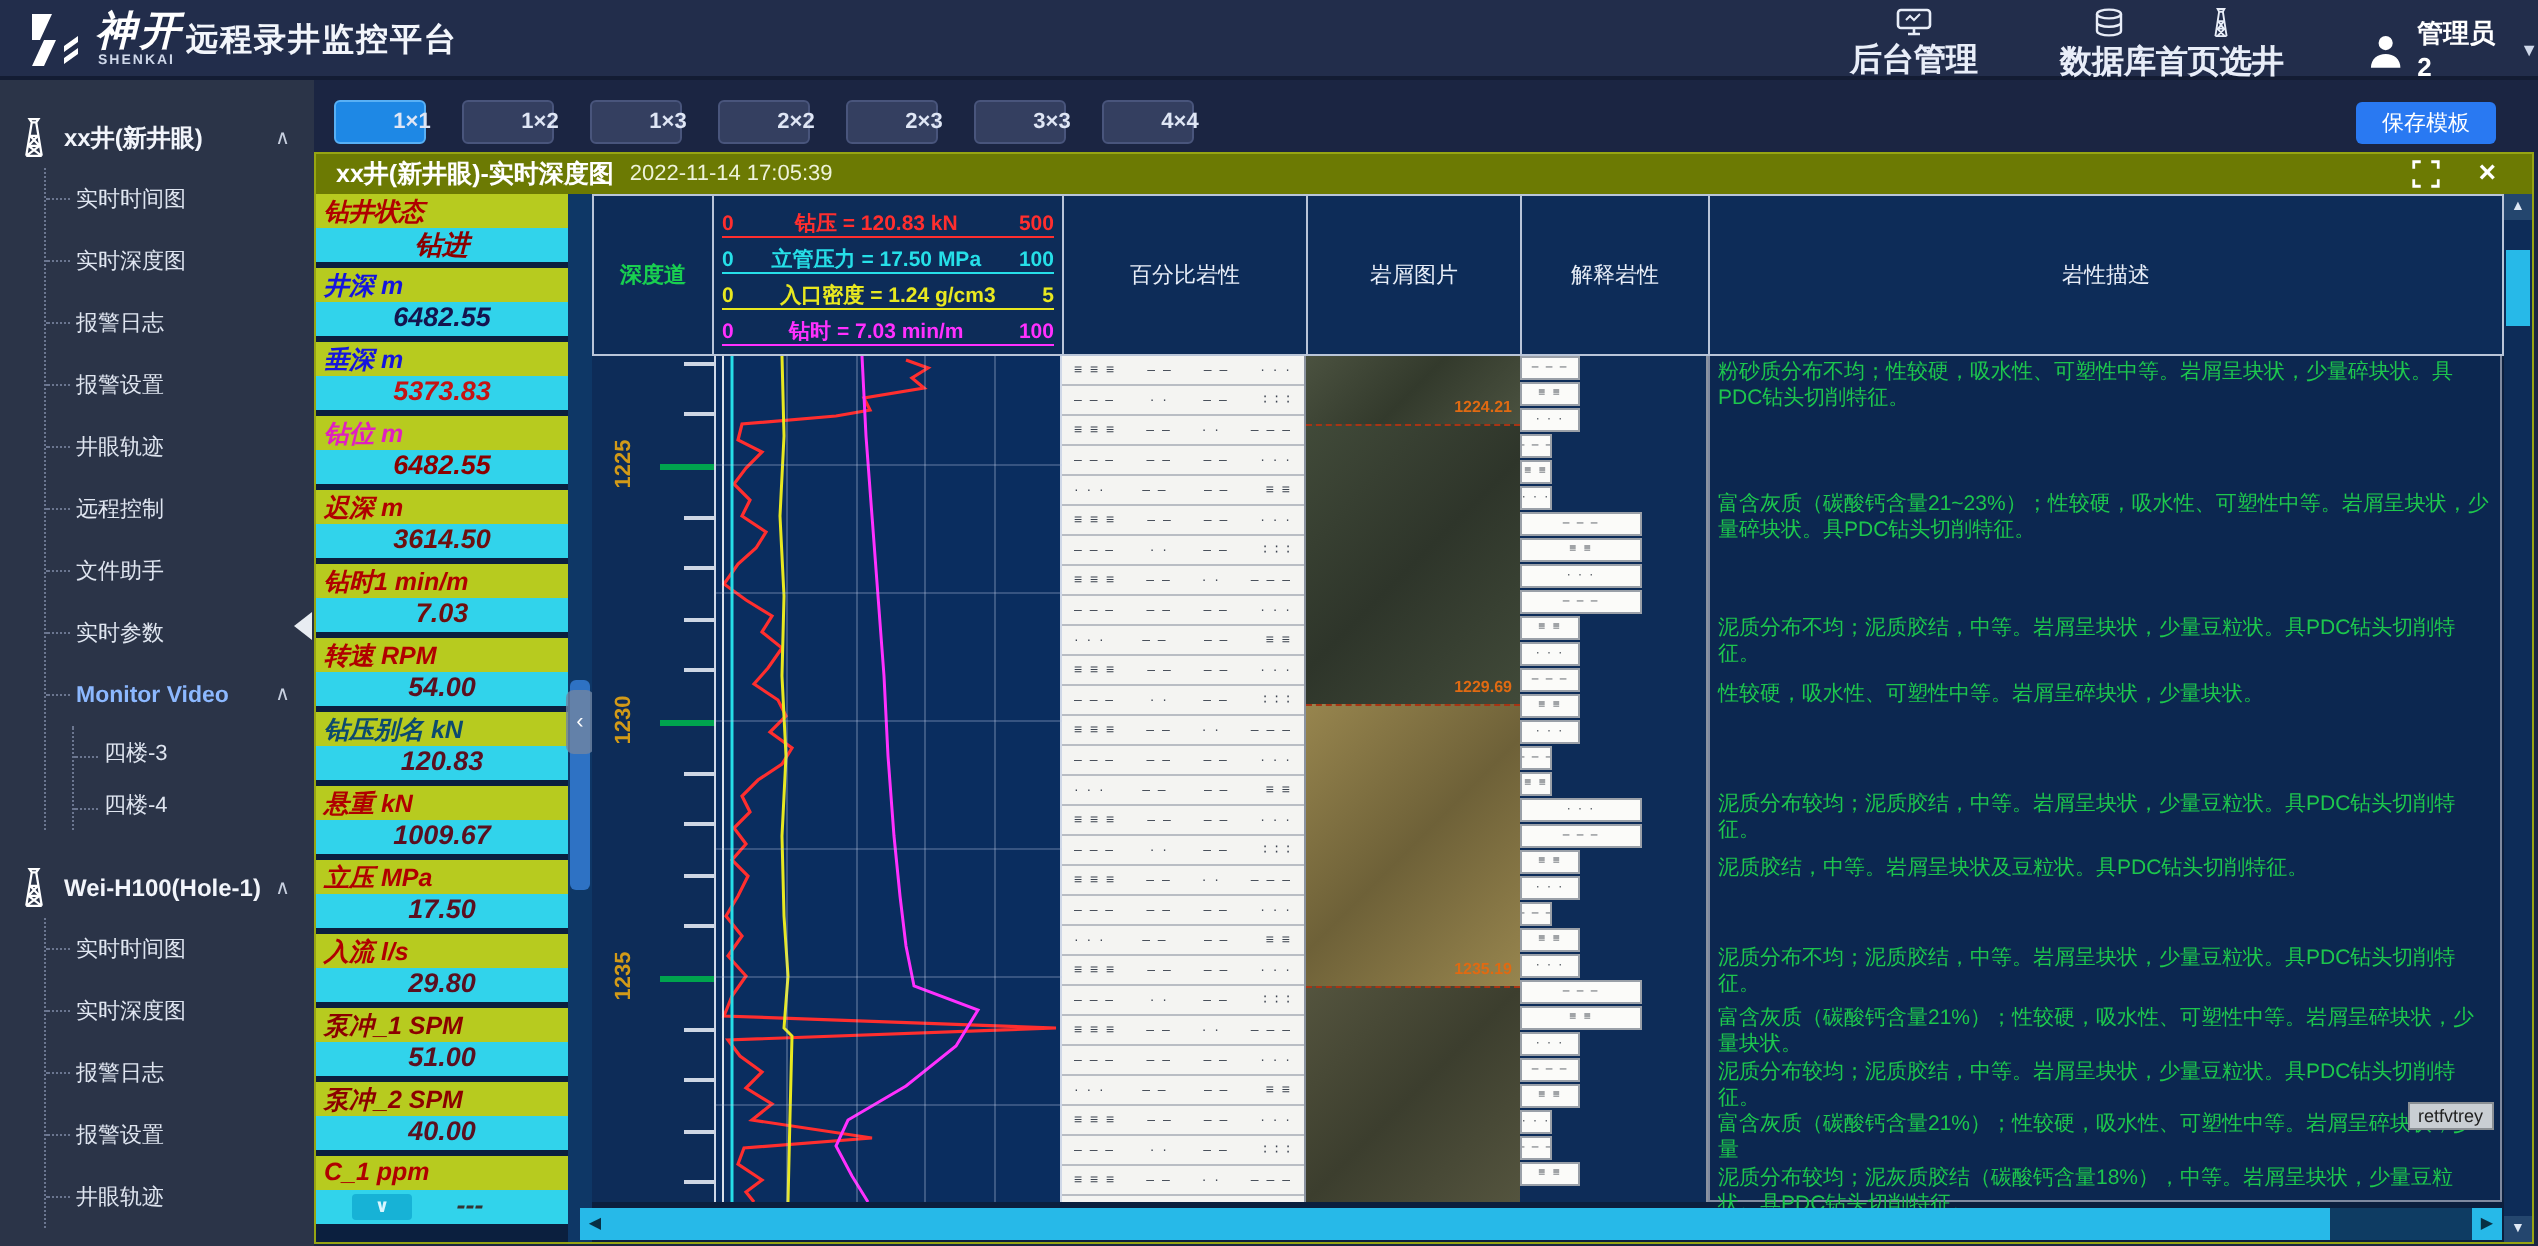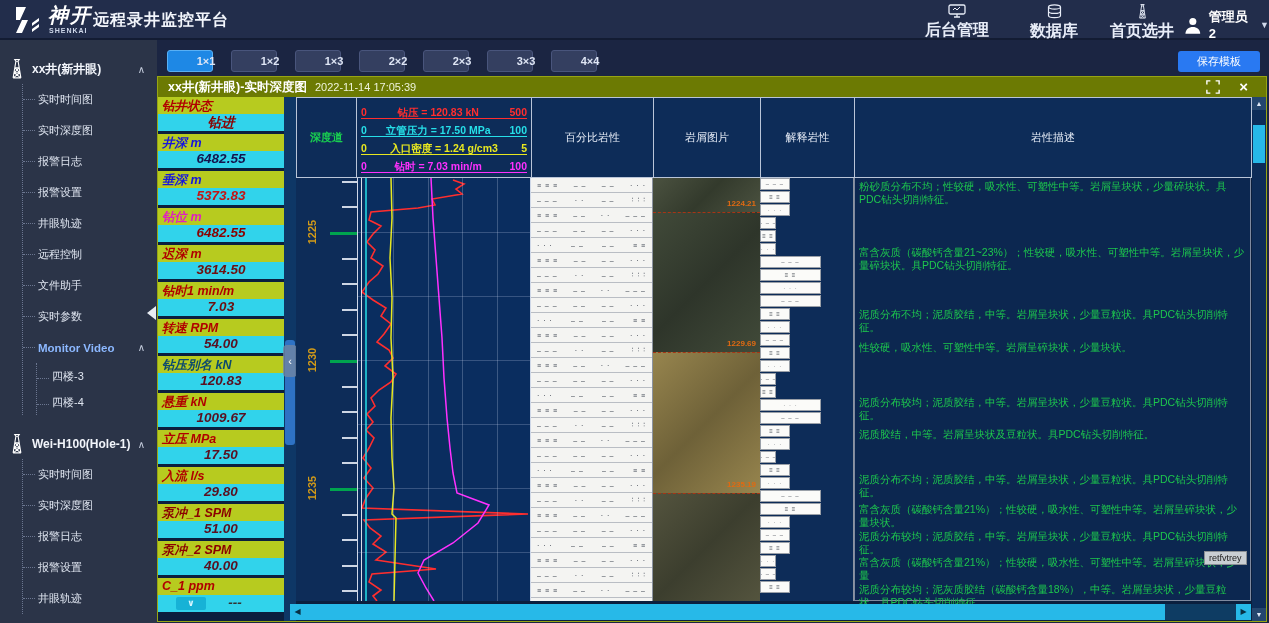--- a/index.html
+++ b/index.html
@@ -8,21 +8,21 @@
 
   
   #app-header{position:absolute;left:0;top:0;width:1269px;height:40px;background:#222d4b;border-bottom:2px solid #131c33;}
   .logo-mark{position:absolute;left:12px;top:5px;width:30px;height:30px;}
   .logo-zh{position:absolute;left:48px;top:2px;color:#fff;font-size:20px;font-weight:bold;font-style:italic;letter-spacing:2px;}
   .logo-en{position:absolute;left:49px;top:27px;color:#cfd8ea;font-size:7px;letter-spacing:1px;font-weight:bold;}
   .app-title{position:absolute;left:93px;top:10px;color:#f2f5fb;font-size:16px;font-weight:bold;letter-spacing:1px;}
   .hmenu{position:absolute;top:4px;display:flex;flex-direction:column;align-items:center;cursor:pointer;}
   .hmenu svg{display:block;}
   .hmenu .hlabel{color:#e8edf8;font-size:16px;font-weight:bold;margin-top:2px;white-space:nowrap;}
-  #menu-admin{left:925px;} #menu-db{left:1030px;} #menu-home{left:1110px;}
+  #menu-admin{left:925px;} #menu-db{left:1030px;} #menu-home{left:1078px;}
   #user-box{position:absolute;left:1183px;top:8px;display:flex;align-items:center;cursor:pointer;}
   #user-box .uname{color:#fff;font-size:13px;font-weight:bold;margin-left:6px;}
   #user-box .ucaret{color:#cfd8ea;font-size:9px;margin-left:6px;}
 
   
   #sidebar{position:absolute;left:0;top:40px;width:157px;height:583px;background:#2b3448;overflow:hidden;}
   .tree-node{position:relative;display:flex;align-items:center;height:30px;margin-top:14px;padding-left:8px;cursor:pointer;}
   .tree-node .nlabel{color:#f2f5fb;font-size:12px;font-weight:bold;margin-left:6px;white-space:nowrap;}
   .tree-node .chev{position:absolute;right:12px;color:#c7cfdf;font-size:10px;}
   .tree-items{margin-left:22px;border-left:1px dotted #6b7690;}
@@ -32,21 +32,21 @@
   .tree-video{position:relative;height:31px;display:flex;align-items:center;padding-left:15px;cursor:pointer;}
   .tree-video::before{content:"";position:absolute;left:0;top:15px;width:12px;border-top:1px dotted #6b7690;}
   .tree-video .vlabel{color:#8cb8ff;font-size:11.5px;font-weight:bold;}
   .tree-video .chev{position:absolute;right:12px;color:#c7cfdf;font-size:10px;}
   .tree-sub{margin-left:13px;border-left:1px dotted #6b7690;}
   #sidebar-collapse{position:absolute;left:147px;top:306px;width:0;height:0;border-top:7px solid transparent;border-bottom:7px solid transparent;border-right:9px solid #e8ecf2;cursor:pointer;}
 
   
   .layout-btn{position:absolute;top:50px;width:46px;height:22px;background:#343f60;border:1px solid #49557c;border-radius:3px;color:#dfe6f5;font-size:11px;font-weight:bold;display:flex;align-items:center;justify-content:center;cursor:pointer;padding-left:32px;}
   .layout-btn.active{background:#1e88e5;border-color:#58b0f5;}
-  #save-btn{position:absolute;left:1178px;top:51px;width:82px;height:21px;background:#2979f2;border-radius:3px;color:#fff;font-size:11px;display:flex;align-items:center;justify-content:center;cursor:pointer;}
+  #save-btn{position:absolute;left:1178px;top:51px;width:70px;height:21px;background:#2979f2;border-radius:3px;color:#fff;font-size:11px;display:flex;align-items:center;justify-content:center;cursor:pointer;}
 
   
   #panel{position:absolute;left:157px;top:76px;width:1110px;height:546px;border:1px solid #97a513;background:#0b1f3e;}
   #panel-titlebar{position:absolute;left:158px;top:77px;width:1108px;height:20px;background:#6c7a03;display:flex;align-items:center;}
   #panel-title{color:#fff;font-size:12.5px;font-weight:bold;margin-left:10px;}
   #panel-time{color:#eef3da;font-size:11px;margin-left:8px;}
   #panel-expand{position:absolute;right:46px;top:3px;width:14px;height:14px;cursor:pointer;}
   #panel-close{position:absolute;right:18px;top:0;color:#fff;font-size:15px;font-weight:bold;cursor:pointer;line-height:20px;}
 
   

